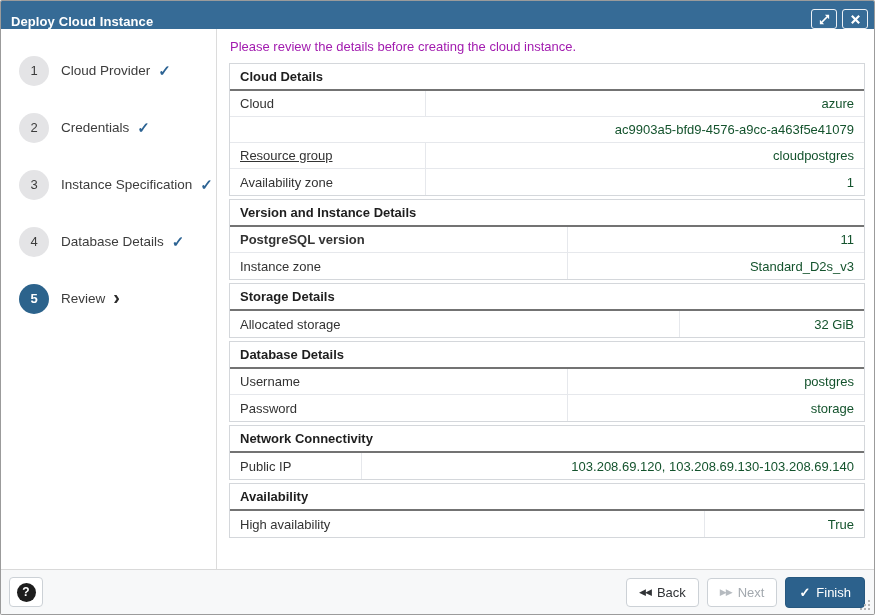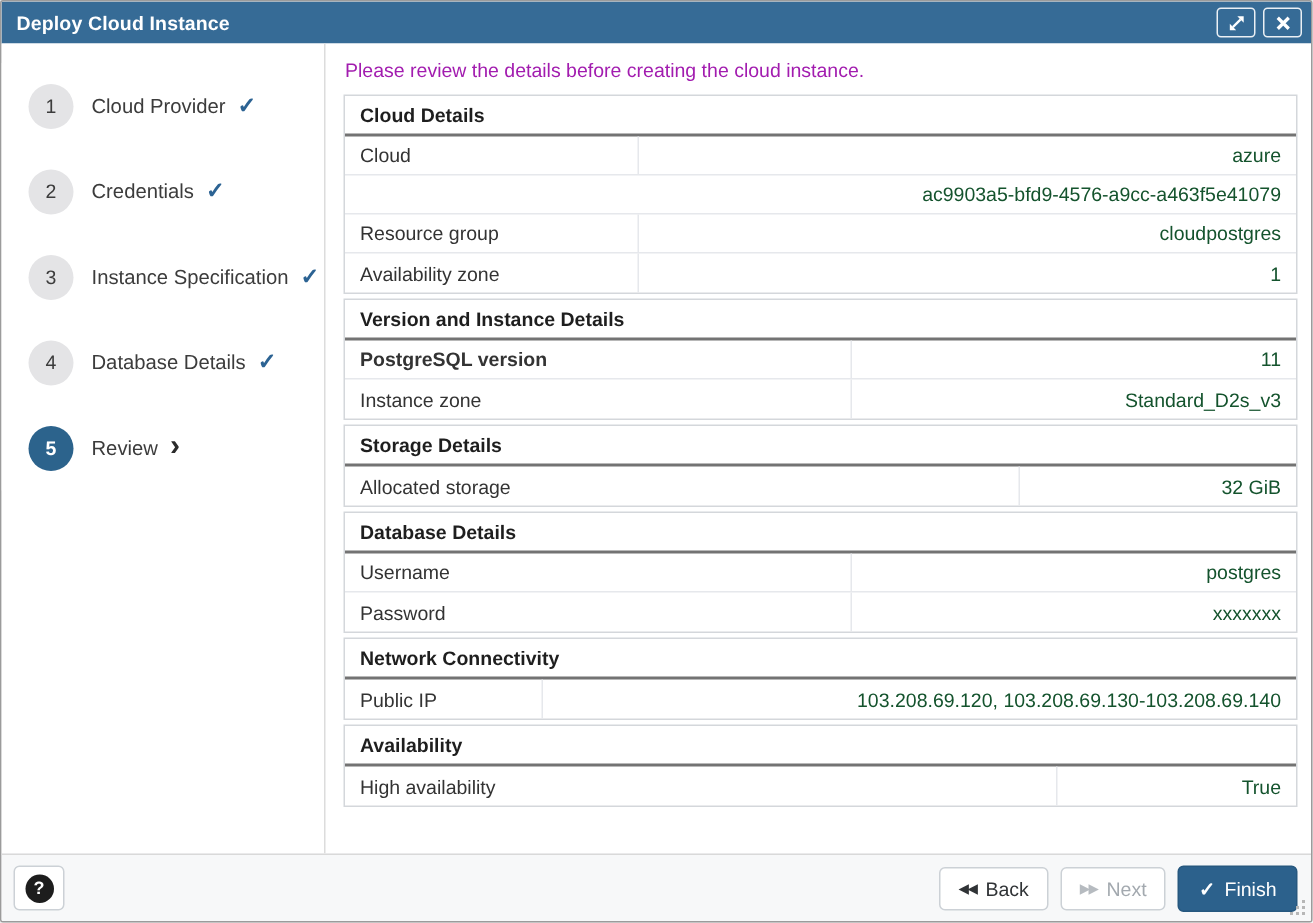--- a/index.html
+++ b/index.html
@@ -1,20 +1,20 @@
 <!DOCTYPE html>
 <html><head>
 <meta charset="utf-8">
 <style>
   * { margin:0; padding:0; box-sizing:border-box; }
   html,body { width:875px; height:615px; background:#e8e8e8; font-family:"Liberation Sans",sans-serif; }
   .window { position:absolute; inset:0; border:1px solid #9b9b9b; border-radius:2px; background:#fff; display:flex; flex-direction:column; overflow:hidden; }
 
   
-  .titlebar { height:28px; background:#366b96; display:flex; align-items:center; padding:0 6px 0 10px; flex:0 0 auto; }
+  .titlebar { height:28px; background:#366b96; display:flex; align-items:flex-end; padding:0 6px 0 10px; flex:0 0 auto; }
   .title { color:#fff; font-weight:bold; font-size:13px; flex:1; letter-spacing:.1px; }
   .tb-btn { width:26px; height:20px; border:1px solid rgba(255,255,255,.9); border-radius:3px; margin-left:5px;
             display:flex; align-items:center; justify-content:center; background:transparent; cursor:pointer; padding:0; }
   .tb-btn svg { display:block; }
 
   
   .main { flex:1; display:flex; min-height:0; background:#fff; }
 
   
   .wizard-panel { width:216px; flex:0 0 216px; border-right:1px solid #dcdcdc; padding-top:13px; }
@@ -128,21 +128,21 @@
   <div class="row">
     <div class="cell-label" style="width: 196px;">Cloud</div>
     <div class="cell-value">azure</div>
   </div>
 
   <div class="row">
     <div class="cell-value">ac9903a5-bfd9-4576-a9cc-a463f5e41079</div>
   </div>
 
   <div class="row">
-    <div class="cell-label" style="width: 196px;">Resource group</div>
+    <div class="cell-label" style="width: 196px; text-decoration: underline;">Resource group</div>
     <div class="cell-value">cloudpostgres</div>
   </div>
 
 
   <div class="row">
     <div class="cell-label" style="width: 196px;">Availability zone</div>
     <div class="cell-value">1</div>
   </div>
 </div>
   </div>
@@ -175,21 +175,21 @@
   <div class="section">
     <div class="section-header">Database Details</div>
     <div class="section-rows">
   <div class="row">
     <div class="cell-label" style="width: 338px;">Username</div>
     <div class="cell-value">postgres</div>
   </div>
 
   <div class="row">
     <div class="cell-label" style="width: 338px;">Password</div>
-    <div class="cell-value">xxxxxxx</div>
+    <div class="cell-value">storage</div>
   </div>
 </div>
   </div>
 
   <div class="section">
     <div class="section-header">Network Connectivity</div>
     <div class="section-rows">
   <div class="row">
     <div class="cell-label" style="width: 132px;">Public IP</div>
     <div class="cell-value">103.208.69.120, 103.208.69.130-103.208.69.140</div>

